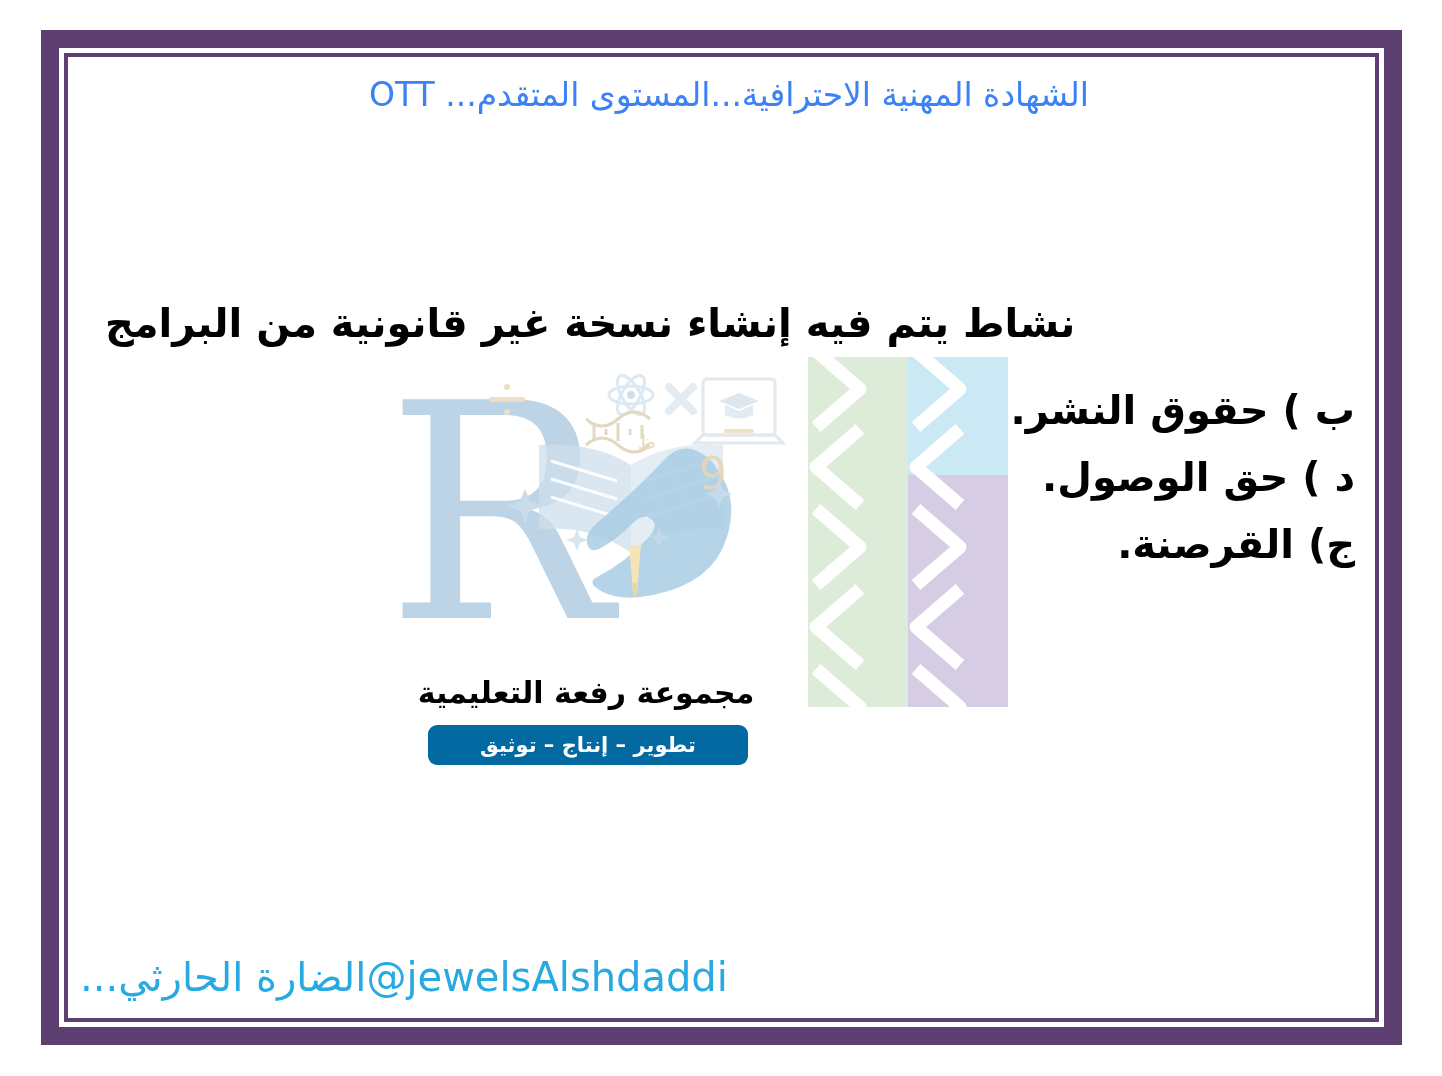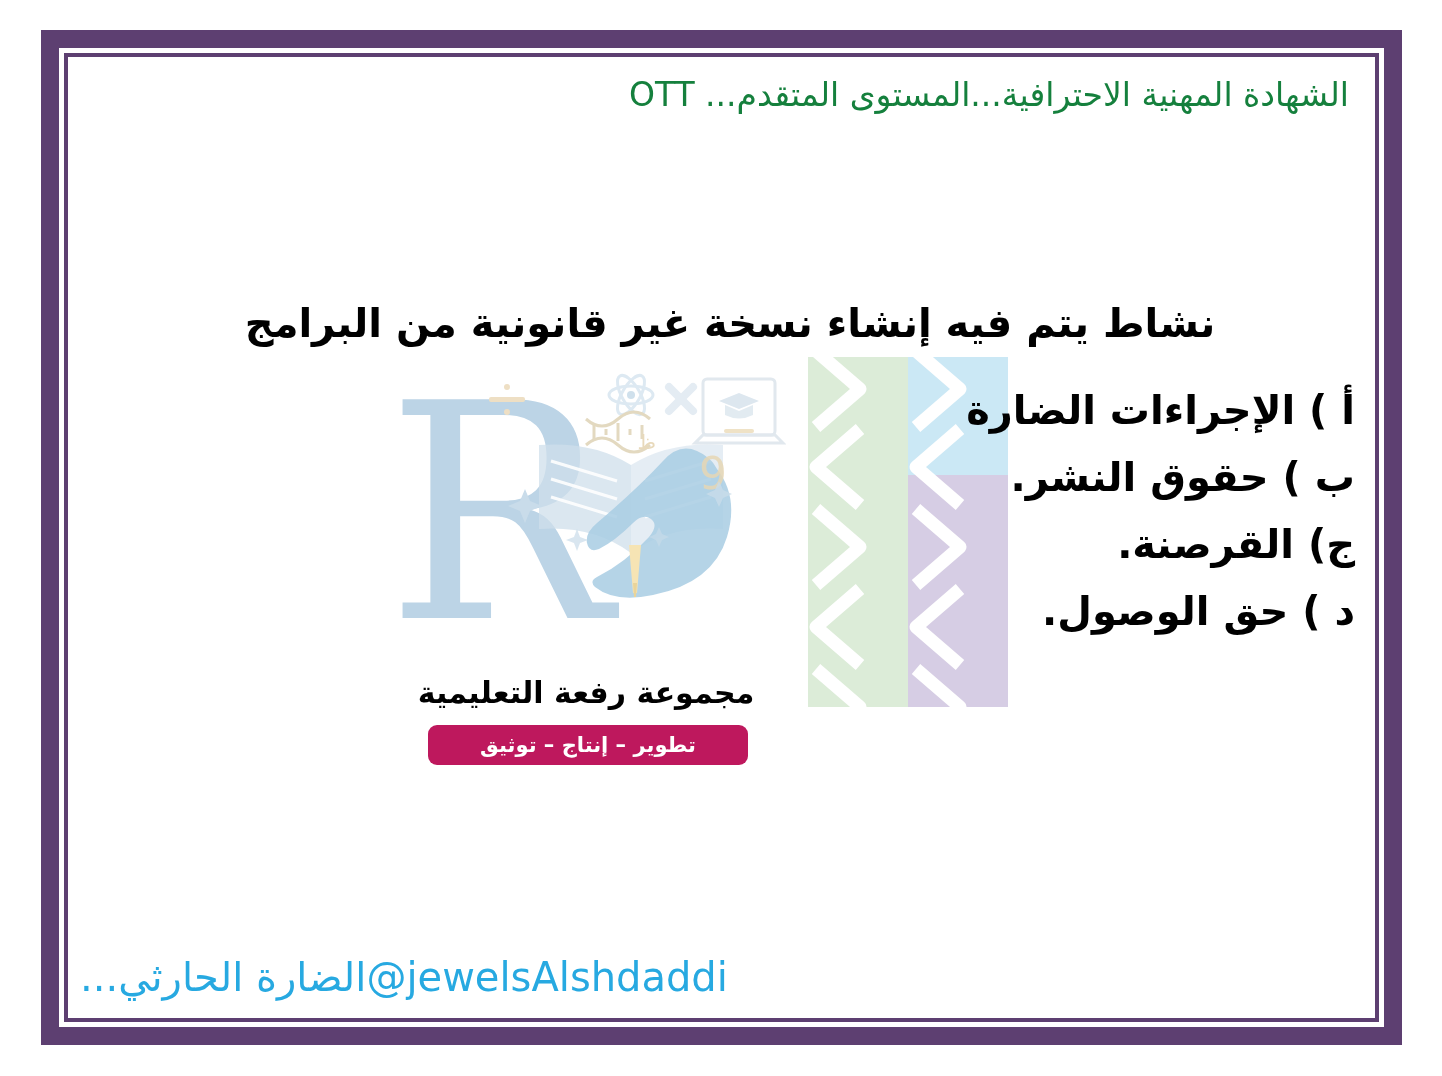--- a/index.html
+++ b/index.html
@@ -91,21 +91,21 @@
     color: #000000;
     letter-spacing: 1px;
   }
   .wm-tagline {
     position: absolute;
     left: 42px;
     top: 368px;
     width: 320px;
     height: 40px;
     border-radius: 9px;
-    background: #be185d;
+    background: #0369a1;
     color: #ffffff;
     font-family: "DejaVu Sans", sans-serif;
     font-weight: 700;
     font-size: 21px;
     line-height: 40px;
     text-align: center;
   }
 
   
   .deco-blocks {
@@ -116,35 +116,35 @@
     height: 350px;
     pointer-events: none;
   }
 
   
   .header-line {
     position: absolute;
     right: 26px;
     top: 18px;
     width: 1240px;
-    text-align: right;
-    color: #15803d;
+    text-align: center;
+    color: #3b82f6;
     font-family: "DejaVu Sans", sans-serif;
     font-size: 33px;
     font-weight: 400;
     direction: rtl;
     white-space: nowrap;
   }
 
   .question {
     position: absolute;
     right: 20px;
     top: 243px;
     width: 1250px;
-    text-align: center;
+    text-align: left;
     color: #000000;
     font-family: "DejaVu Sans", sans-serif;
     font-weight: 700;
     font-size: 40px;
     direction: rtl;
     white-space: nowrap;
   }
 
   .options {
     position: absolute;
@@ -289,24 +289,23 @@
         <polyline points="52,232 8,270 52,308"></polyline>
         <polyline points="152,232 108,270 152,308"></polyline>
         <polyline points="8,312 52,350 8,388"></polyline>
         <polyline points="108,312 152,350 108,388"></polyline>
       </g>
     </svg>
 
     <div class="question">نشاط يتم فيه إنشاء نسخة غير قانونية من البرامج</div>
 
     <div class="options">
-      <div class="option">أ ) الإجراءات الضارة</div>
       <div class="option">ب ) حقوق النشر.</div>
+      <div class="option">د ) حق الوصول.</div>
       <div class="option">ج) القرصنة.</div>
-      <div class="option">د ) حق الوصول.</div>
     </div>
 
     <div class="footer">
       <span class="handle">@jewelsAlshdaddi</span><span>الضارة الحارثي...</span>
     </div>
 
   </div>
 </div>
 
 </body></html>

